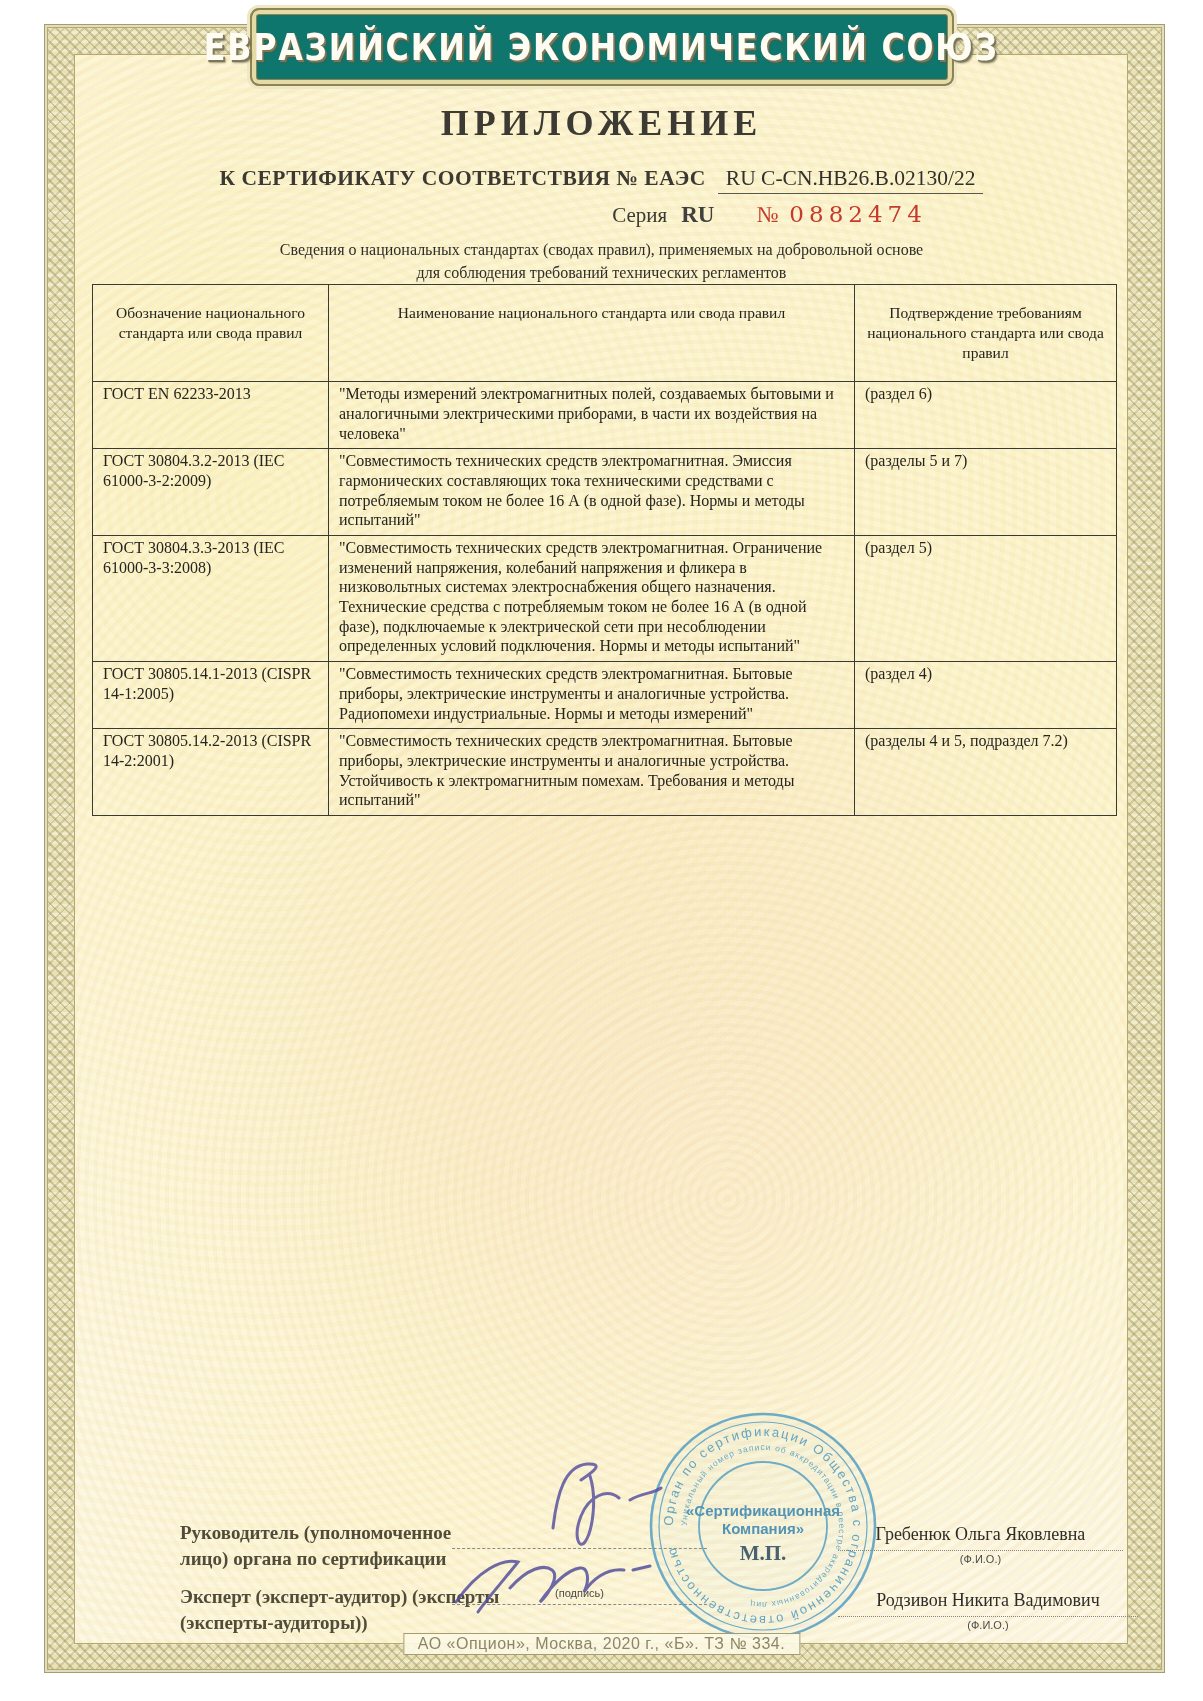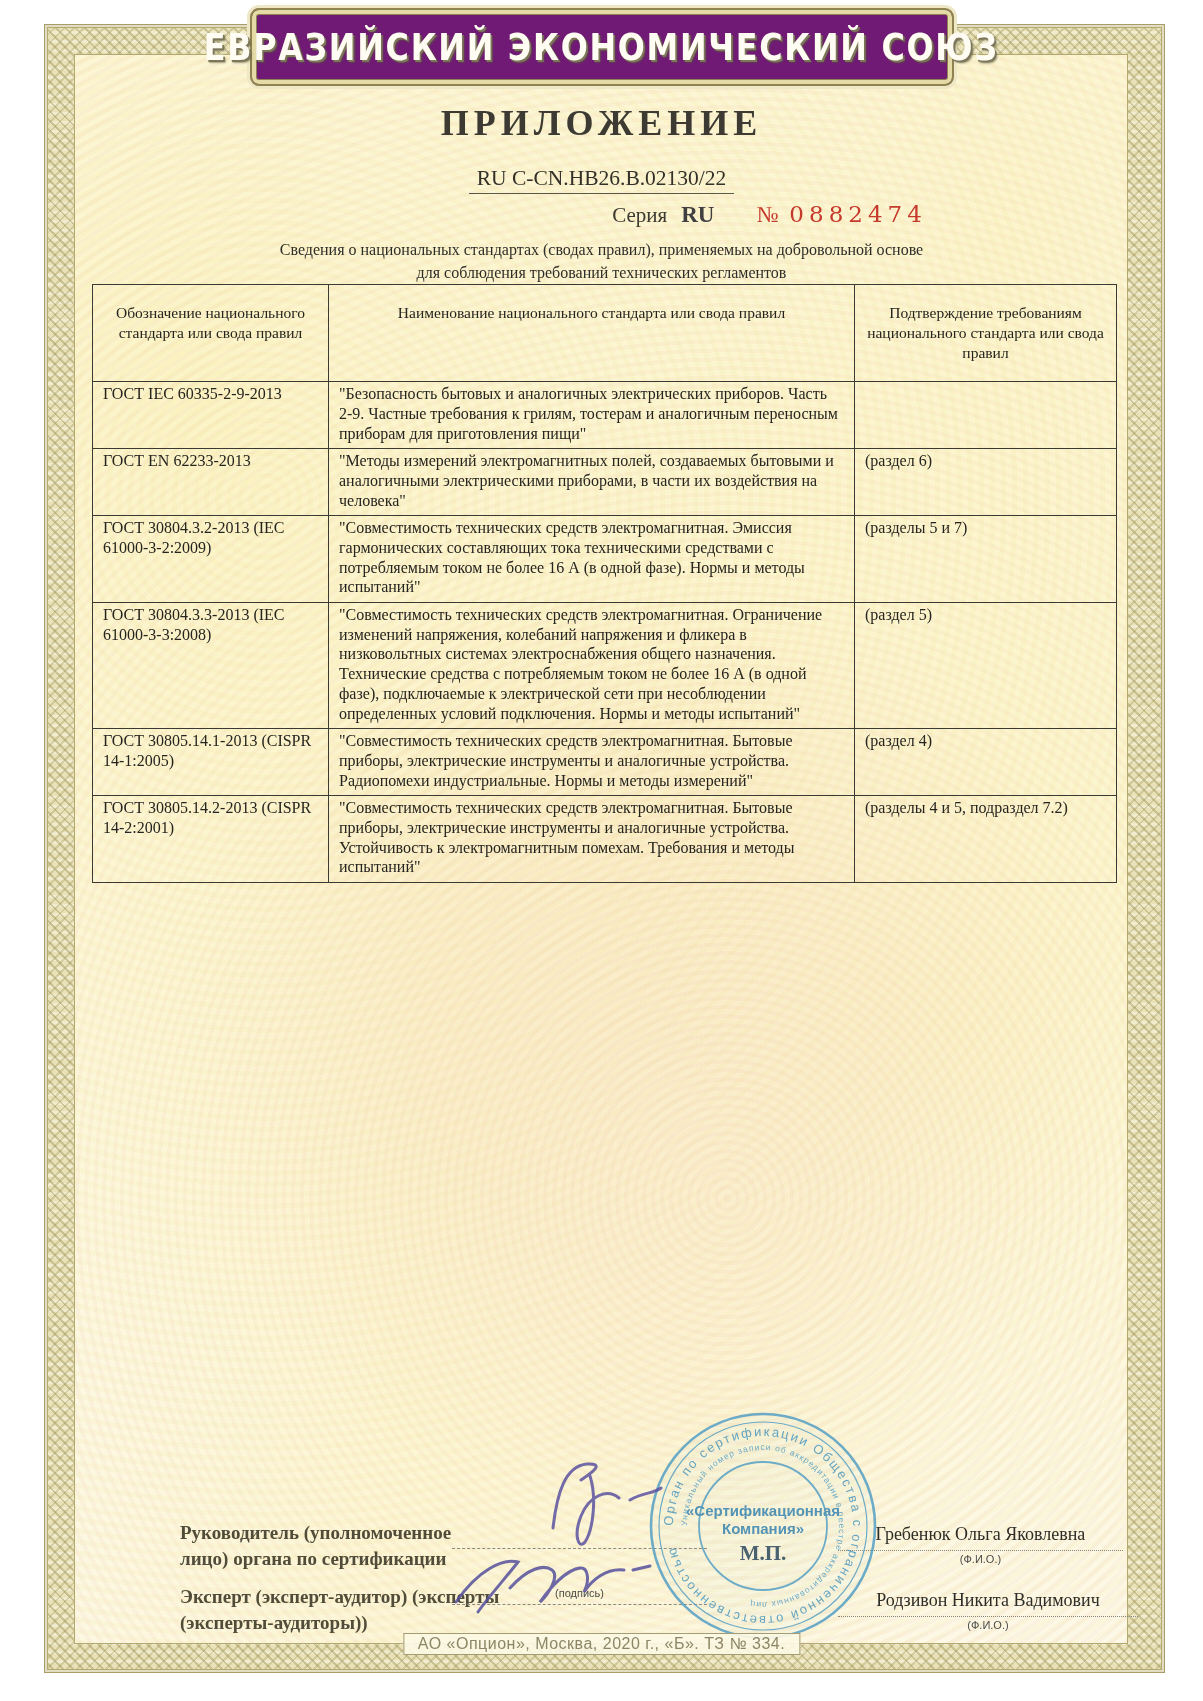--- a/index.html
+++ b/index.html
@@ -33,21 +33,21 @@
       radial-gradient(ellipse at 12% 22%, rgba(248,236,140,0.40) 0, transparent 55%),
       radial-gradient(ellipse at 88% 12%, rgba(248,236,140,0.34) 0, transparent 50%),
       radial-gradient(ellipse at 84% 62%, rgba(250,240,150,0.32) 0, transparent 55%),
       radial-gradient(ellipse at 30% 85%, rgba(250,238,150,0.30) 0, transparent 55%);
     z-index:1;
   }
   
   .banner{
     position:absolute;top:8px;left:50%;transform:translateX(-50%);
     width:700px;height:74px;z-index:3;
-    background:#701a75;
+    background:#0f766e;
     border:2px solid #8f8352;border-radius:9px;
     box-shadow: inset 0 0 0 4px #e4dba6, inset 0 0 0 5px #8f8352, 0 0 0 3px #efe8c6;
     display:flex;align-items:center;justify-content:center;
   }
   .banner-text{
     font-family:"DejaVu Sans", sans-serif;font-weight:bold;font-size:37px;
     color:#fffdf3;letter-spacing:2px;white-space:nowrap;
     transform:scaleX(0.86);
     text-shadow:2px 2px 0 #7d7759, 3px 3px 2px rgba(90,85,60,0.55);
   }
@@ -123,20 +123,21 @@
 <div class="band"></div>
 <div class="page"></div>
 
 <div class="banner">
   <div class="banner-text">ЕВРАЗИЙСКИЙ ЭКОНОМИЧЕСКИЙ СОЮЗ</div>
 </div>
 
 <div class="abs title">ПРИЛОЖЕНИЕ</div>
 
 <div class="abs cert-line">
+  <span class="cert-label">К СЕРТИФИКАТУ СООТВЕТСТВИЯ № ЕАЭС</span>
   <span class="cert-num">RU C-CN.НВ26.В.02130/22</span>
 </div>
 
 <div class="abs series-line">
   <span class="series-label">Серия</span>
   <span class="series-value">RU</span>
   <span class="blank-no"><span>№</span><span class="digits">0882474</span></span>
 </div>
 
 <div class="abs intro">
@@ -151,25 +152,20 @@
       <col class="c3">
     </colgroup>
   <thead>
     <tr>
       <th>Обозначение национального стандарта или свода правил</th>
       <th>Наименование национального стандарта или свода правил</th>
       <th>Подтверждение требованиям национального стандарта или свода правил</th>
     </tr>
   </thead>
   <tbody>
-    <tr>
-      <td>ГОСТ IEC 60335-2-9-2013</td>
-      <td>"Безопасность бытовых и аналогичных электрических приборов. Часть 2-9. Частные требования к грилям, тостерам и аналогичным переносным приборам для приготовления пищи"</td>
-      <td></td>
-    </tr>
     <tr>
       <td>ГОСТ EN 62233-2013</td>
       <td>"Методы измерений электромагнитных полей, создаваемых бытовыми и аналогичными электрическими приборами, в части их воздействия на человека"</td>
       <td>(раздел 6)</td>
     </tr>
     <tr>
       <td>ГОСТ 30804.3.2-2013 (IEC 61000-3-2:2009)</td>
       <td>"Совместимость технических средств электромагнитная. Эмиссия гармонических составляющих тока техническими средствами с потребляемым током не более 16 А (в одной фазе). Нормы и методы испытаний"</td>
       <td>(разделы 5 и 7)</td>
     </tr>

